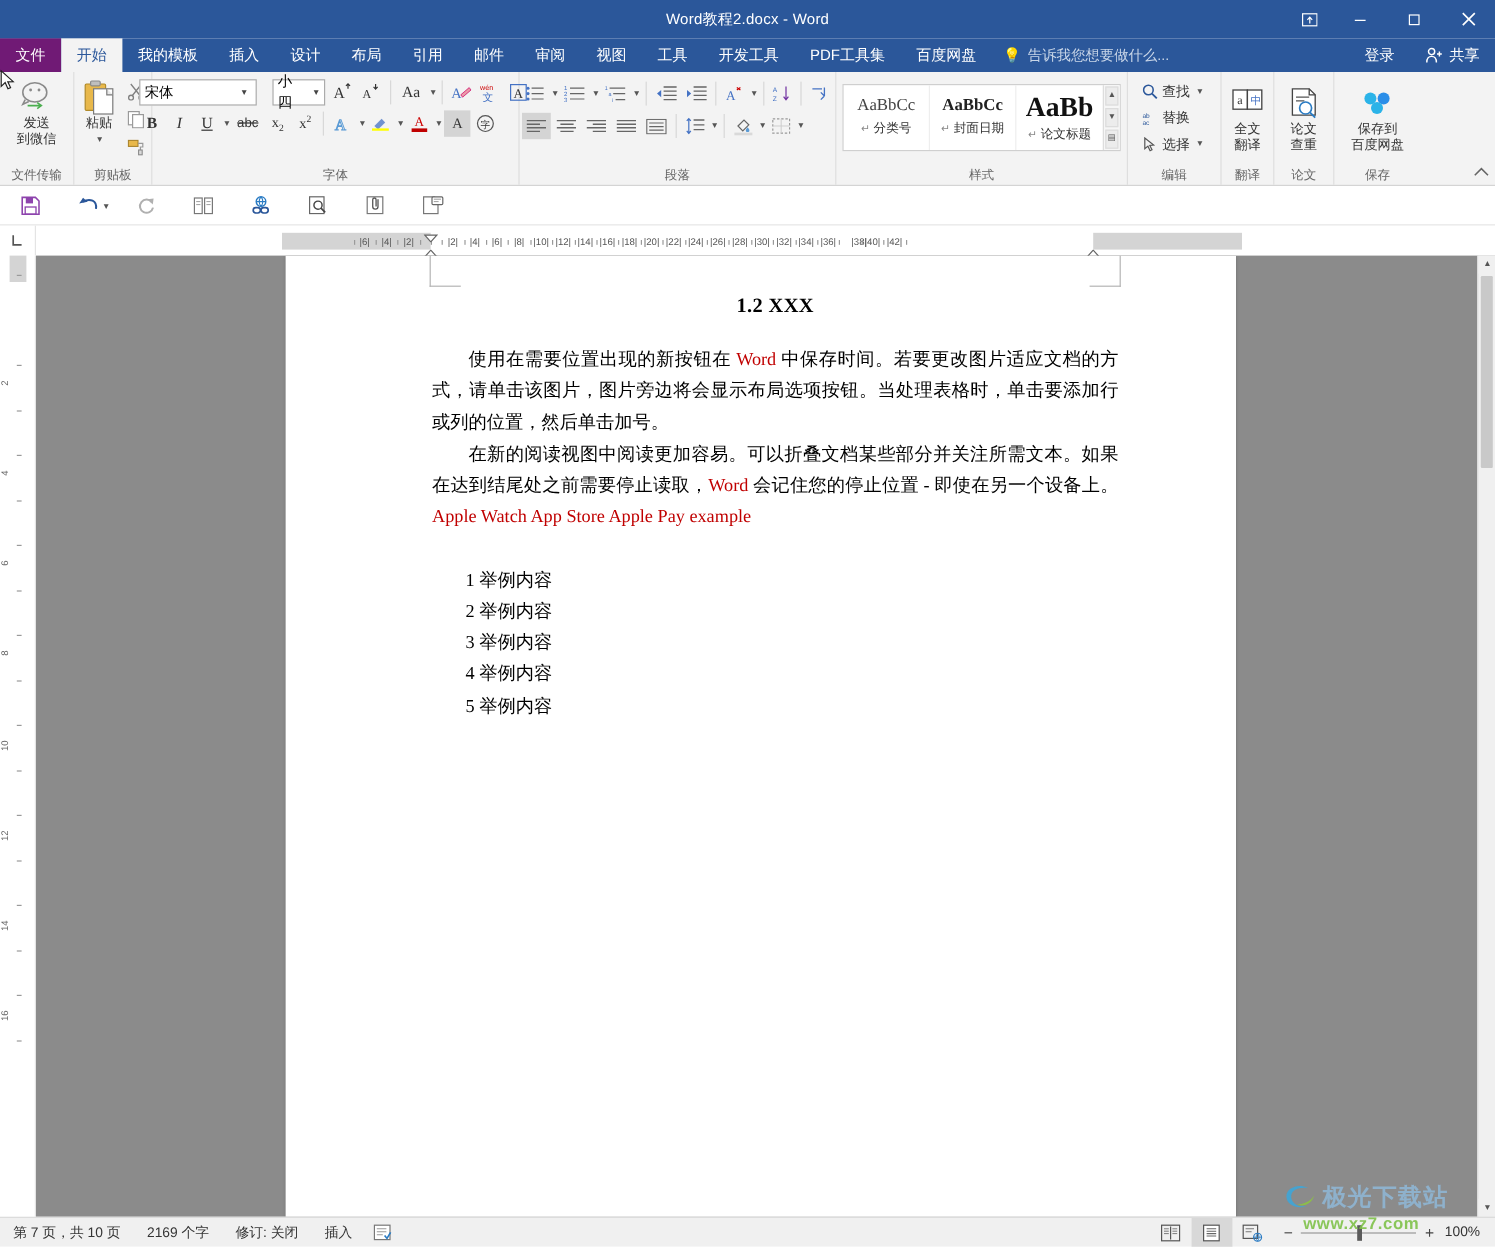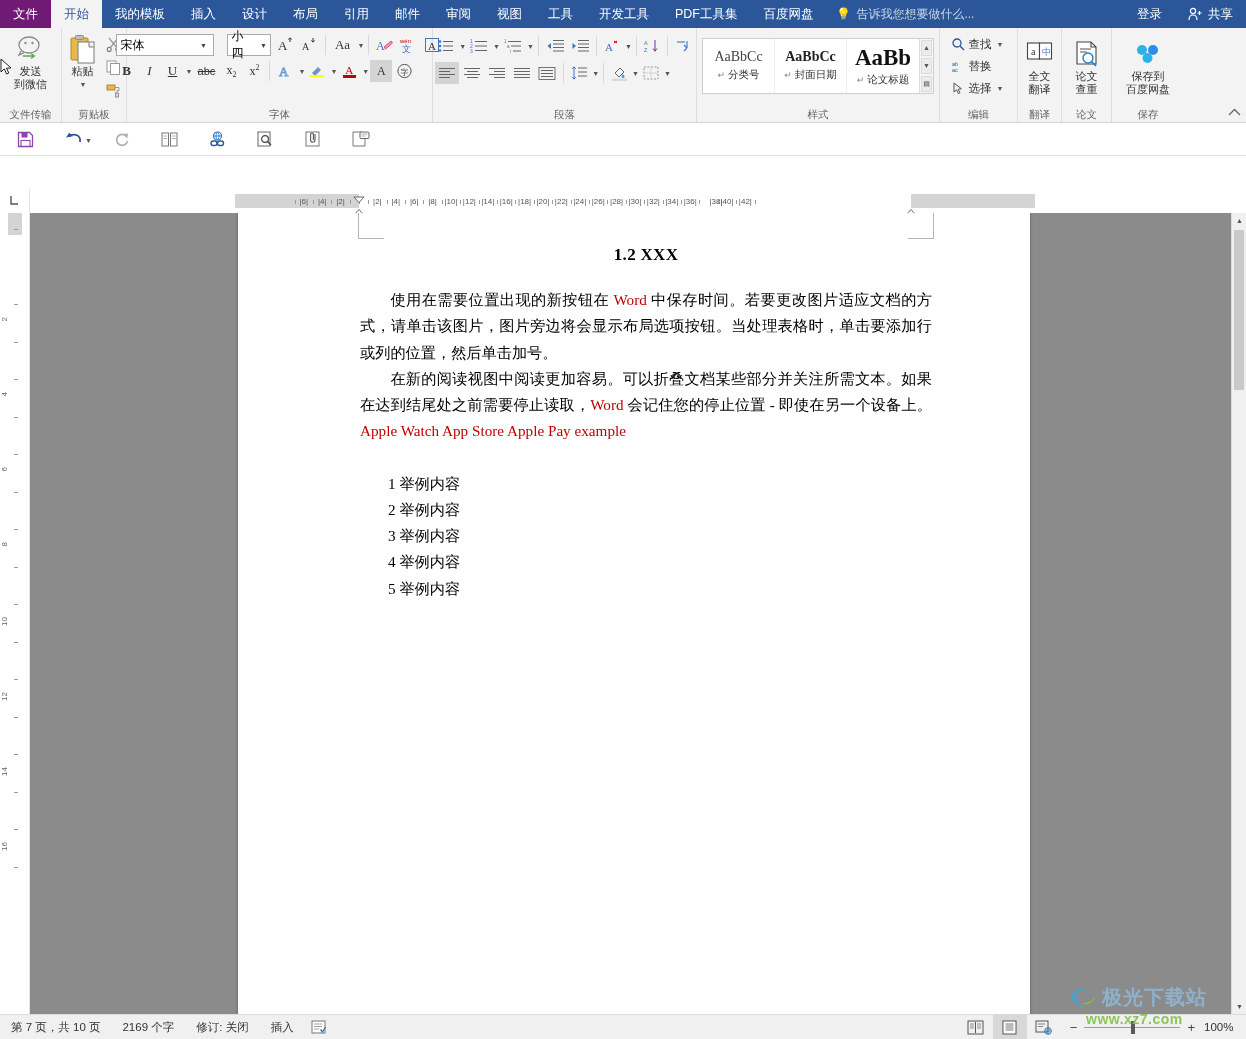--- a/index.html
+++ b/index.html
@@ -267,20 +267,46 @@
   }
 
   
   .mouse-cursor { position: absolute; left: 0px; top: 58px; z-index: 40; }
 </style>
 </head>
 <body>
 
 <div class="app">
 
+  <div class="titlebar">
+    <div class="title-text">Word教程2.docx - Word</div>
+    <div class="win-btns">
+      <div class="win-btn ribbon-display">
+        <svg width="13" height="13" viewBox="0 0 13 13">
+          <rect x="0.5" y="1.5" width="12" height="10" fill="none" stroke="#fff" stroke-width="1"></rect>
+          <path d="M6.5 9.5 L6.5 4.5 M4.5 6.5 L6.5 4.3 L8.5 6.5" fill="none" stroke="#fff" stroke-width="1"></path>
+        </svg>
+      </div>
+      <div class="win-btn">
+        <svg width="11" height="11" viewBox="0 0 11 11">
+            <path d="M1 6 H10" stroke="#fff" stroke-width="1"></path>
+          </svg>
+      </div>
+      <div class="win-btn">
+        <svg width="11" height="11" viewBox="0 0 11 11">
+            <rect x="1.5" y="1.5" width="8" height="8" fill="none" stroke="#fff" stroke-width="1"></rect>
+          </svg>
+      </div>
+      <div class="win-btn close">
+        <svg width="12" height="12" viewBox="0 0 12 12">
+            <path d="M1 1 L11 11 M11 1 L1 11" stroke="#fff" stroke-width="1.4"></path>
+          </svg>
+      </div>
+    </div>
+  </div>
 
   <div class="tabbar">
     <div class="tab file">文件</div>
     <div class="tab active">开始</div>
     <div class="tab">我的模板</div>
     <div class="tab">插入</div>
     <div class="tab">设计</div>
     <div class="tab">布局</div>
     <div class="tab">引用</div>
     <div class="tab">邮件</div>

